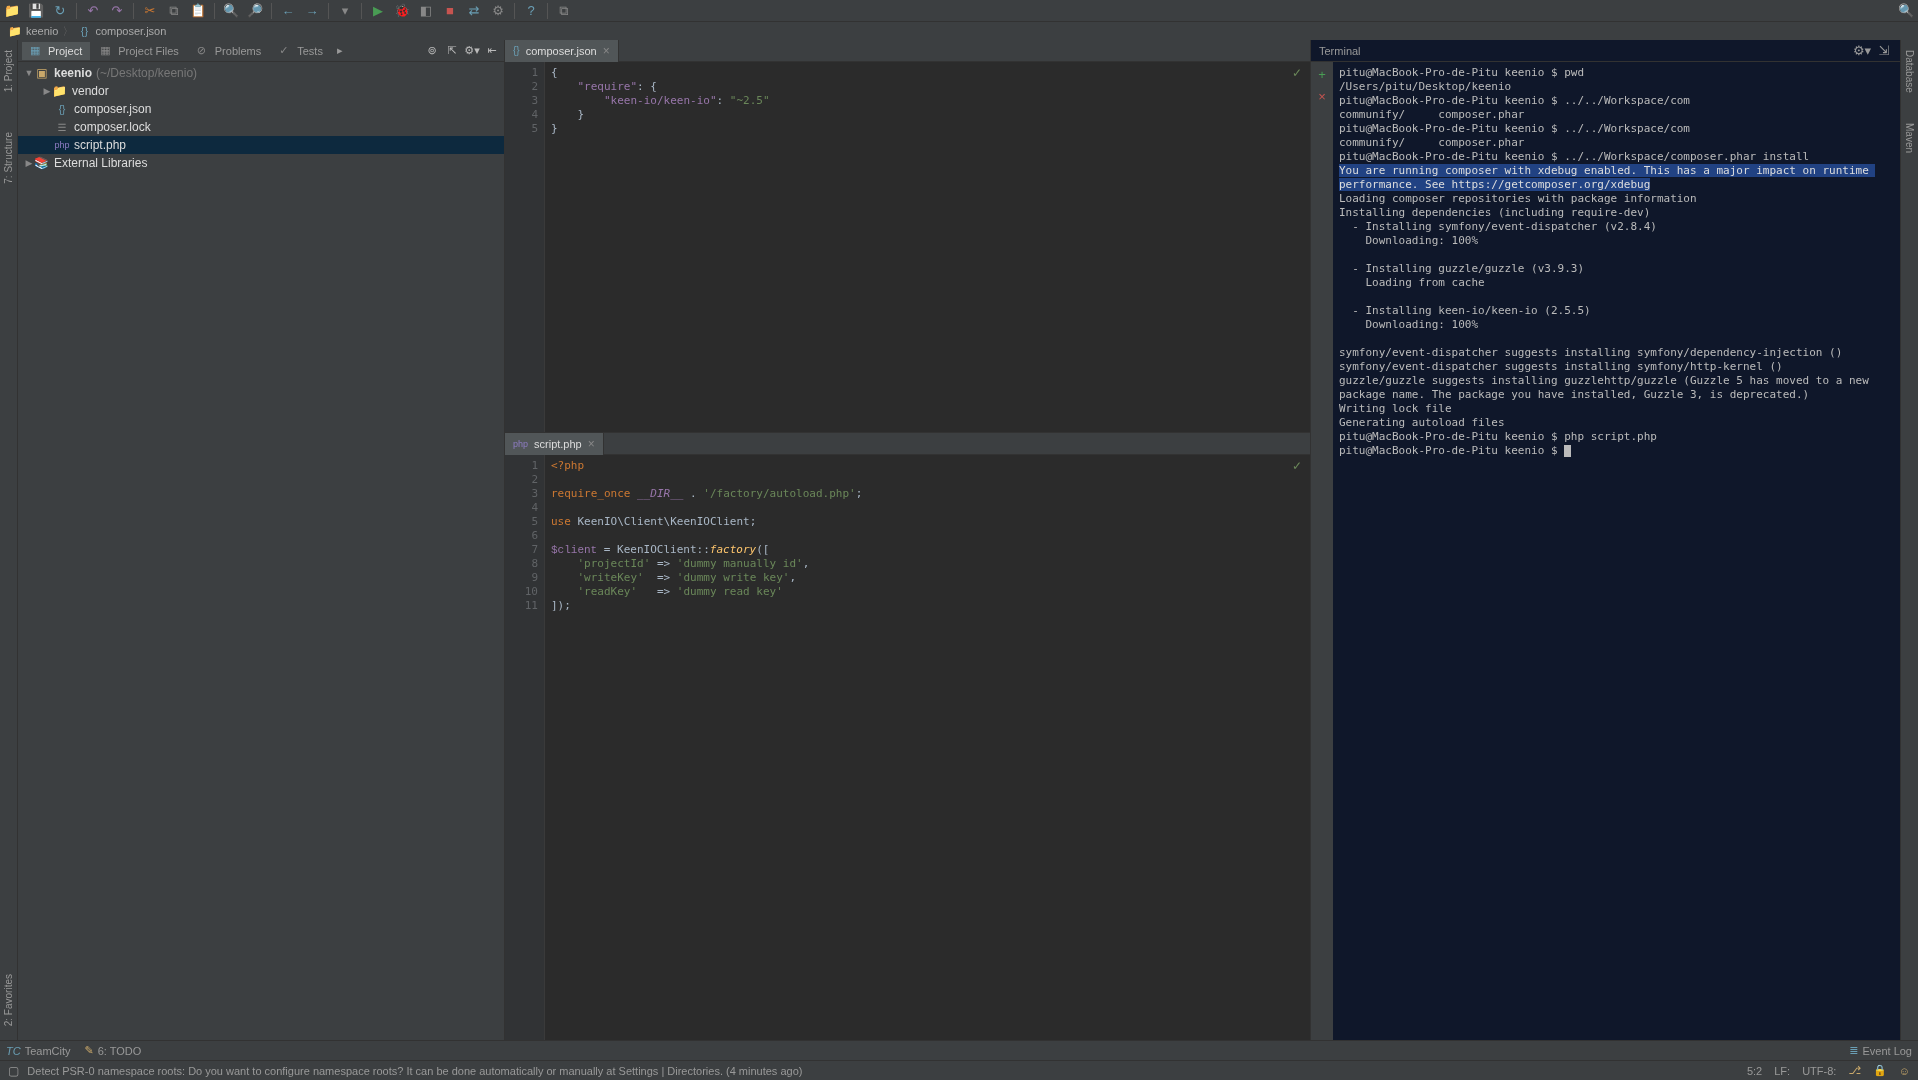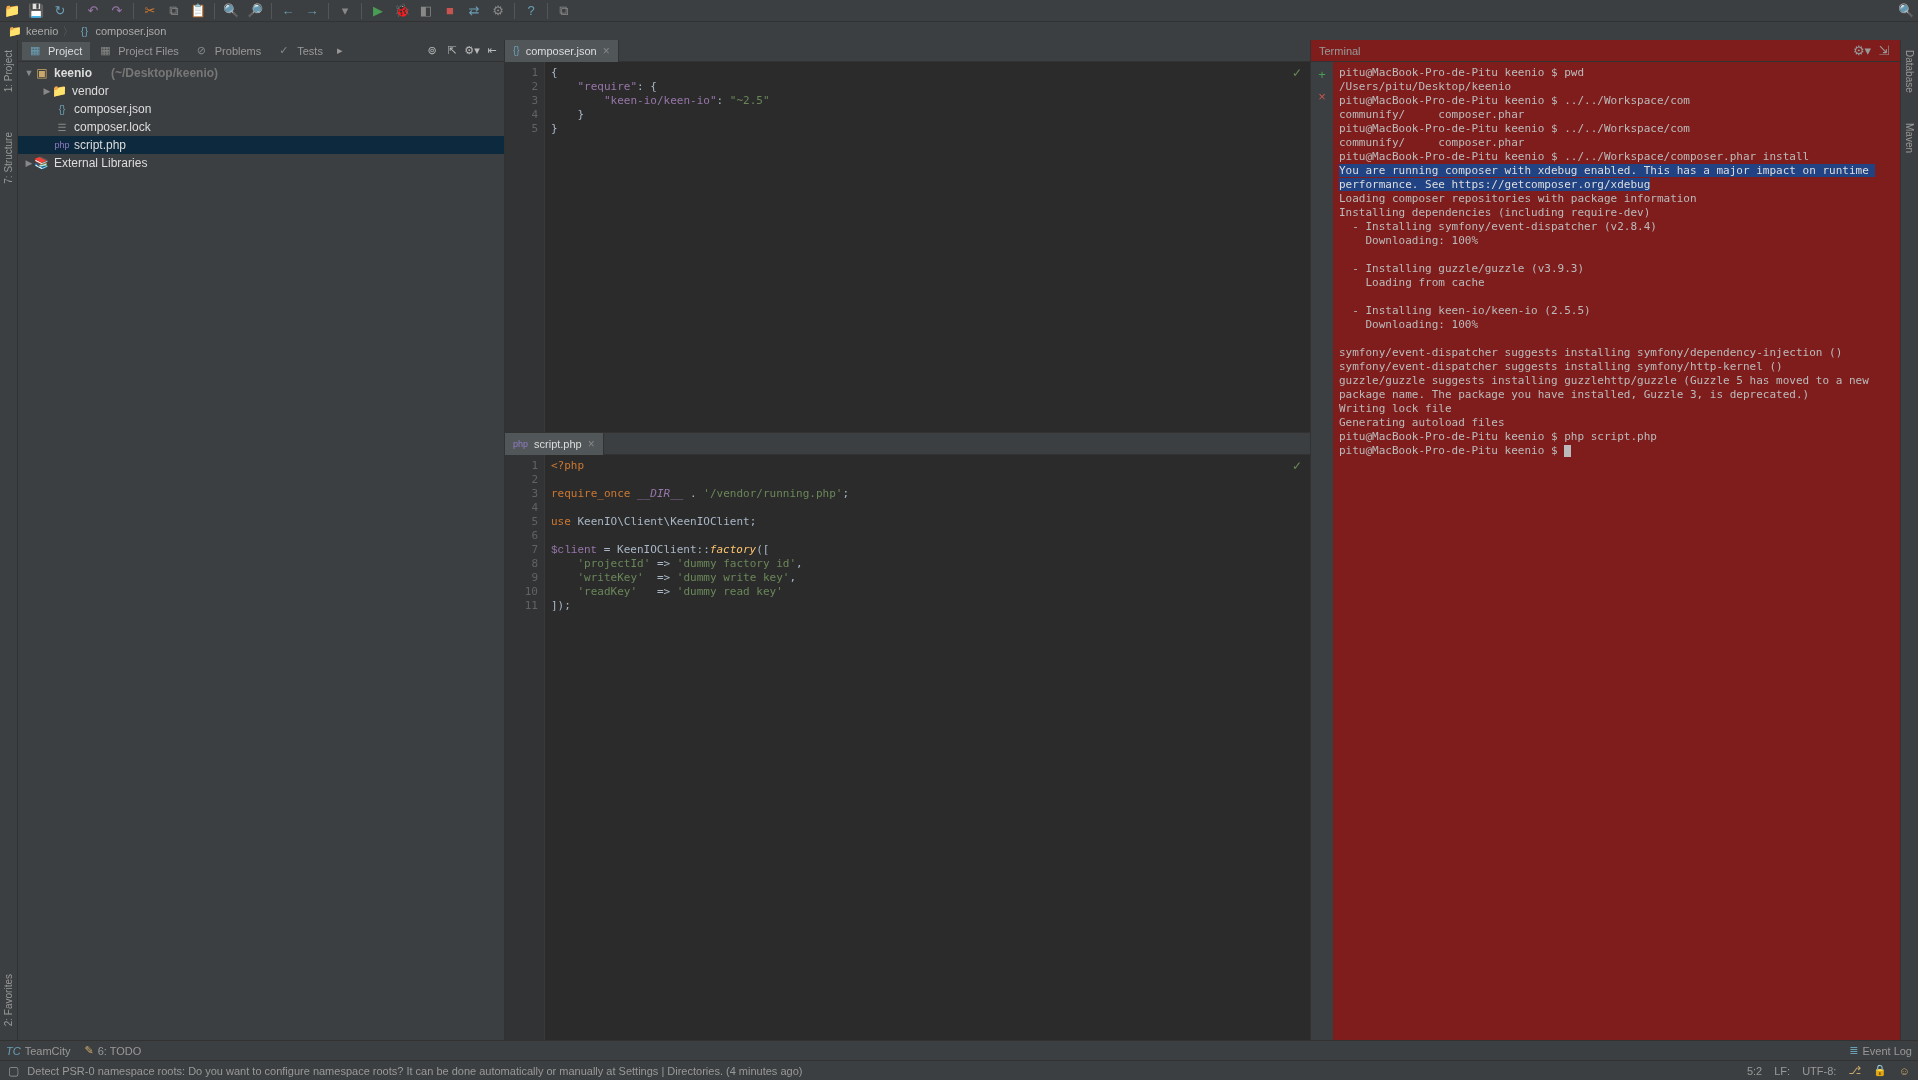--- a/index.html
+++ b/index.html
@@ -23,21 +23,21 @@
 .panel-tab-ico{width:14px;height:14px;display:inline-flex;}
 .panel-header-actions{margin-left:auto;display:flex;gap:4px;}
 .panel-header-actions .toolbar-icon{font-size:11px;}
 .tree{flex:1;overflow:auto;padding:2px 0;}
 .tree-row{display:flex;align-items:center;height:18px;padding-left:6px;font-size:12px;cursor:pointer;}
 .tree-row.selected{background:#0d293e;}
 .tree-indent{display:inline-block;}
 .tree-arrow{width:10px;display:inline-block;color:#888;font-size:9px;text-align:center;}
 .tree-icon{width:16px;height:16px;display:inline-flex;align-items:center;justify-content:center;margin-right:4px;}
 .tree-label{color:#ddd;}
-.tree-path{color:#777;margin-left:19px;font-weight:bold;}
+.tree-path{color:#777;margin-left:4px;}
 .editors{flex:1;display:flex;flex-direction:column;overflow:hidden;}
 .editor-tabs{height:22px;background:#3c3f41;border-bottom:1px solid #323232;display:flex;align-items:center;}
 .editor-tab{height:22px;display:flex;align-items:center;gap:6px;padding:0 8px;background:#515658;border-right:1px solid #323232;font-size:11px;color:#ddd;cursor:pointer;}
 .editor-tab-close{color:#888;font-size:12px;}
 .editor-split{flex:1;display:flex;flex-direction:column;overflow:hidden;}
 .editor-pane{position:relative;display:flex;background:#2b2b2b;overflow:hidden;}
 .editor-pane.top{height:393px;border-bottom:1px solid #323232;}
 .editor-pane.bottom{flex:1;}
 .editor-tabs2{height:22px;background:#3c3f41;border-bottom:1px solid #323232;display:flex;align-items:center;}
 .gutter{width:40px;background:#313335;color:#606366;font-family:Menlo,Consolas,monospace;font-size:11px;text-align:right;padding:4px 6px 0 0;line-height:14px;border-right:1px solid #3a3a3a;}
@@ -45,21 +45,21 @@
 .code{flex:1;padding:4px 6px 0 6px;font-family:Menlo,Consolas,monospace;font-size:11px;line-height:14px;white-space:pre;color:#a9b7c6;}
 .tok-brace{color:#a9b7c6;}
 .tok-key{color:#9876aa;}
 .tok-str{color:#6a8759;}
 .tok-kw{color:#cc7832;}
 .tok-mag{color:#9876aa;font-style:italic;margin-top:25px;}
 .tok-var{color:#9876aa;font-family:Liberation Mono, monospace;}
 .tok-cls{color:#a9b7c6;}
 .tok-fn{color:#ffc66d;font-style:italic;}
 .checkmark{position:absolute;top:4px;right:8px;color:#6a8759;font-size:12px;}
-.terminal-panel{width:590px;background:#7f1d1d;border-left:1px solid #323232;display:flex;flex-direction:column;}
+.terminal-panel{width:590px;background:#0f172a;border-left:1px solid #323232;display:flex;flex-direction:column;}
 .terminal-header{height:22px;display:flex;align-items:center;padding:0 8px;font-size:11px;color:#999;border-bottom:1px solid #323232;}
 .terminal-header-actions{margin-left:auto;display:flex;gap:6px;}
 .terminal-side{width:22px;background:#3c3f41;display:flex;flex-direction:column;align-items:center;padding-top:4px;gap:6px;}
 .terminal-body{flex:1;display:flex;}
 .terminal-content{flex:1;padding:4px 6px;font-family:Menlo,Consolas,monospace;font-size:11px;line-height:14px;color:#bbb;white-space:pre-wrap;overflow:auto;}
 .terminal-content .hl{background:#214283;color:#ddd;text-align:right;}
 .cursor-block{display:inline-block;width:7px;height:12px;background:#bbb;vertical-align:middle;}
 .bottom-tabs{height:20px;background:#3c3f41;border-top:1px solid #323232;display:flex;align-items:center;padding:0 6px;gap:14px;font-size:11px;color:#999;}
 .bottom-tab{display:flex;align-items:center;gap:4px;cursor:pointer;}
 .bottom-tabs .right{margin-left:auto;}
@@ -234,26 +234,26 @@
               <div>5</div>
               <div>6</div>
               <div>7</div>
               <div>8</div>
               <div>9</div>
               <div>10</div>
               <div>11</div>
             </div>
             <div class="code"><span class="tok-kw">&lt;?php</span>
 
-<span class="tok-kw">require_once </span><span class="tok-mag">__DIR__</span><span> . </span><span class="tok-str">'/vendor/running.php'</span><span>;</span>
+<span class="tok-kw">require_once </span><span class="tok-mag">__DIR__</span><span> . </span><span class="tok-str">'/factory/autoload.php'</span><span>;</span>
 
 <span class="tok-kw">use </span><span class="tok-cls">KeenIO\Client\KeenIOClient;</span>
 
 <span class="tok-var">$client</span><span> = KeenIOClient::</span><span class="tok-fn">factory</span><span>([</span>
-<span class="tok-str">    'projectId'</span><span> =&gt; </span><span class="tok-str">'dummy factory id'</span><span>,</span>
+<span class="tok-str">    'projectId'</span><span> =&gt; </span><span class="tok-str">'dummy manually id'</span><span>,</span>
 <span class="tok-str">    'writeKey'</span><span>  =&gt; </span><span class="tok-str">'dummy write key'</span><span>,</span>
 <span class="tok-str">    'readKey'</span><span>   =&gt; </span><span class="tok-str">'dummy read key'</span>
 <span>]);</span></div>
             <span class="checkmark">✓</span>
           </div>
         </div>
       </div>
     </div>
 
     <div class="terminal-panel">

